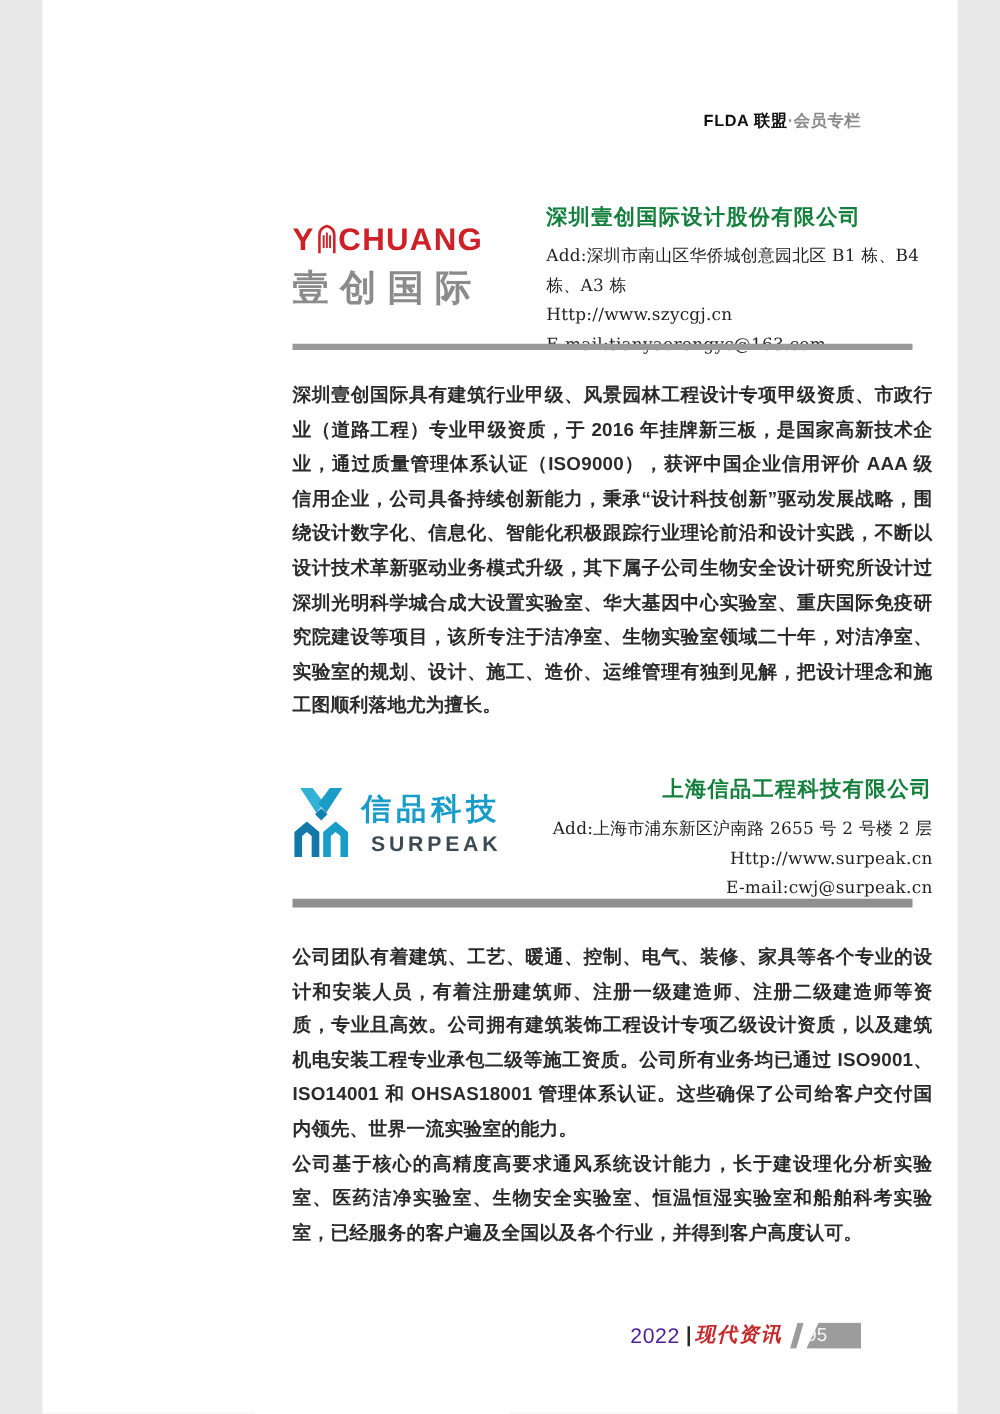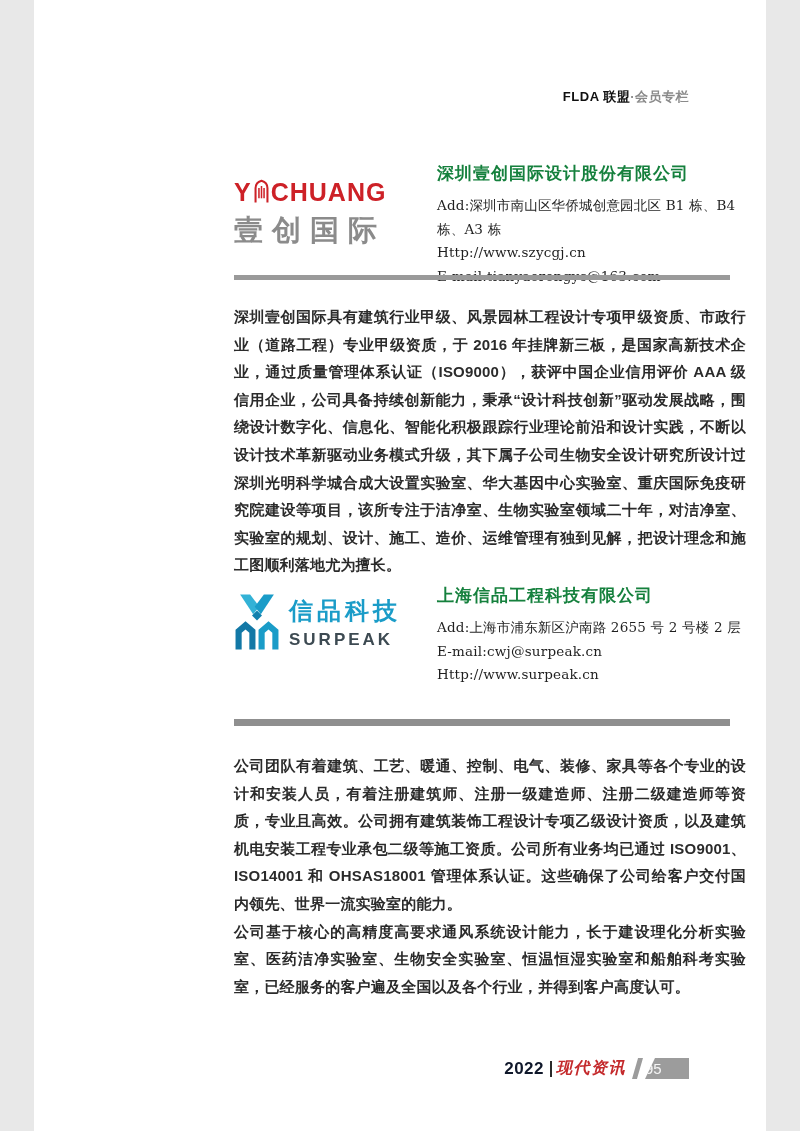--- a/index.html
+++ b/index.html
@@ -11,21 +11,21 @@
   }
 
   
   .header { position:absolute; top:88px; right:77px; font-size:13px; letter-spacing:.5px; white-space:nowrap; }
   .header .brand { font-weight:bold; color:#101010; }
   .header .section { color:#8a8a8a; font-weight:bold; }
 
   
   .company { position:absolute; left:200px; width:512px; display:flex; }
   .company1 { top:162px; }
-  .company2 { top:584px; }
+  .company2 { top:620px;text-align:right; }
   .logo-col { width:203px; flex:0 0 203px; }
   .info-col { flex:1; }
 
   .company-name { margin:0 0 9px 0; font-size:17px; font-weight:700; color:#15803d; letter-spacing:1px; }
   .contact-line {
     font-family:"DejaVu Serif","Liberation Serif",serif;
     font-size:13.5px; line-height:23.5px; color:#1f1f1f; letter-spacing:.2px;
   }
 
   
@@ -47,21 +47,21 @@
 
   
   .profile { position:absolute; left:200px; width:512px; font-size:15px; line-height:27.6px;
              text-align:justify; color:#2b2b2b; letter-spacing:.2px;font-weight:bold; }
   .profile1 { top:303px; margin:0; }
   .profile2 { top:752px; }
   .profile2 p { margin:0; }
 
   
   .footer { position:absolute; top:1058px; right:77px; display:flex; align-items:center; }
-  .footer .year { font-size:17px; font-weight:bold; color:#0f172a; letter-spacing:.5px; }
+  .footer .year { font-size:17px; font-weight:normal; color:#4c1d95; letter-spacing:.5px; }
   .v-divider { width:0; height:16px; border-left:2px solid #2a2a2a; margin:0 4px 0 6px; }
   .footer .mag {
     font-family:"DejaVu Serif","Liberation Serif",serif; font-style:italic; font-weight:bold;
     color:#c42a2c; font-size:16px; letter-spacing:1.5px; margin-right:6px; white-space:nowrap;
   }
   .badge-slash { display:inline-block; width:11px; height:21px; background:#9c9c9c;
     clip-path:polygon(55% 0,100% 0,45% 100%,0 100%); margin-right:2px; }
   .page-badge { display:inline-block; width:44px; height:21px; background:#9c9c9c;
     clip-path:polygon(10px 0,100% 0,100% 100%,0 100%);
     color:#f5f5f5; font-size:15px; line-height:21px; text-align:left; }
@@ -115,22 +115,22 @@
         </span>
         <span>
           <div class="sp-cn">信品科技</div>
           <div class="sp-en">SURPEAK</div>
         </span>
       </div>
     </div>
     <div class="info-col">
       <h2 class="company-name">上海信品工程科技有限公司</h2>
       <div class="contact-line">Add:上海市浦东新区沪南路 2655 号 2 号楼 2 层</div>
+      <div class="contact-line">Http://www.surpeak.cn</div>
       <div class="contact-line">E-mail:cwj@surpeak.cn</div>
-      <div class="contact-line">Http://www.surpeak.cn</div>
     </div>
   </section>
 
   <div class="rule rule2"></div>
 
   <div class="profile profile2">
     <p>公司团队有着建筑、工艺、暖通、控制、电气、装修、家具等各个专业的设计和安装人员，有着注册建筑师、注册一级建造师、注册二级建造师等资质，专业且高效。公司拥有建筑装饰工程设计专项乙级设计资质，以及建筑机电安装工程专业承包二级等施工资质。公司所有业务均已通过 ISO9001、ISO14001 和 OHSAS18001 管理体系认证。这些确保了公司给客户交付国内领先、世界一流实验室的能力。</p>
     <p>公司基于核心的高精度高要求通风系统设计能力，长于建设理化分析实验室、医药洁净实验室、生物安全实验室、恒温恒湿实验室和船舶科考实验室，已经服务的客户遍及全国以及各个行业，并得到客户高度认可。</p>
   </div>
 

